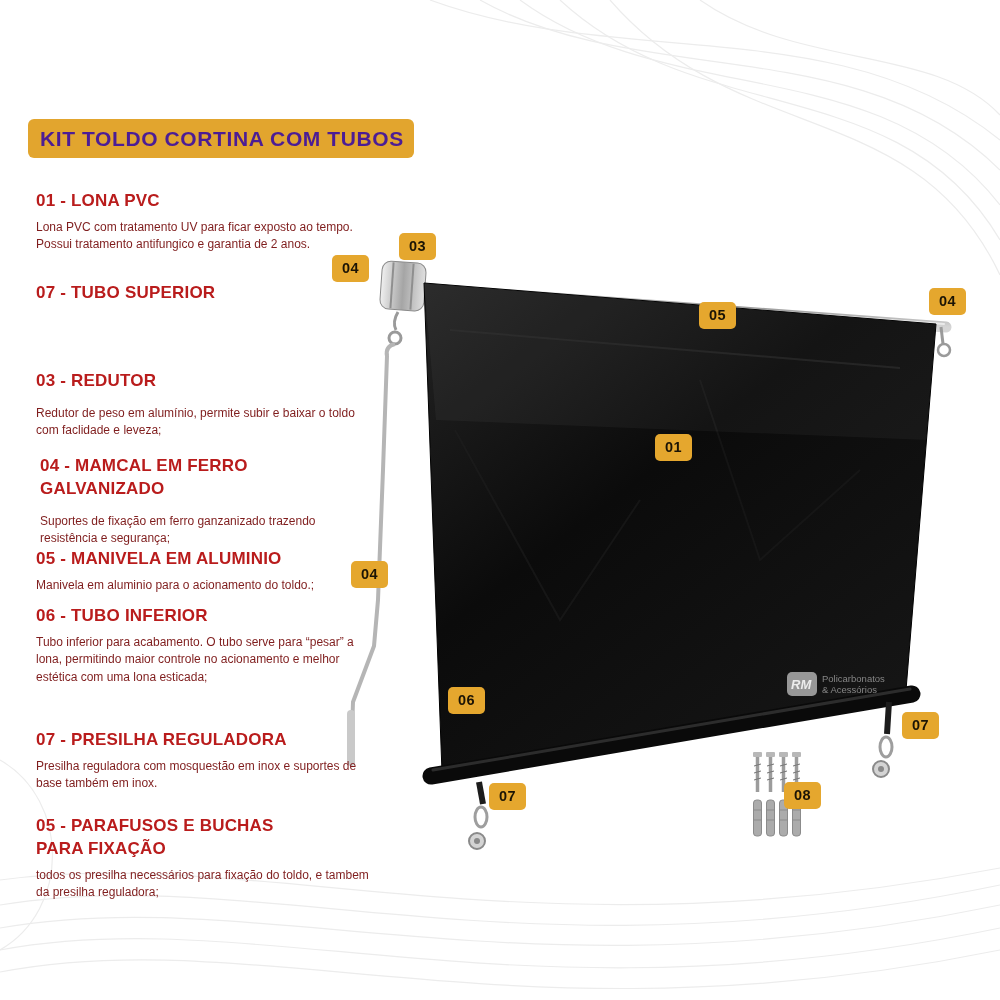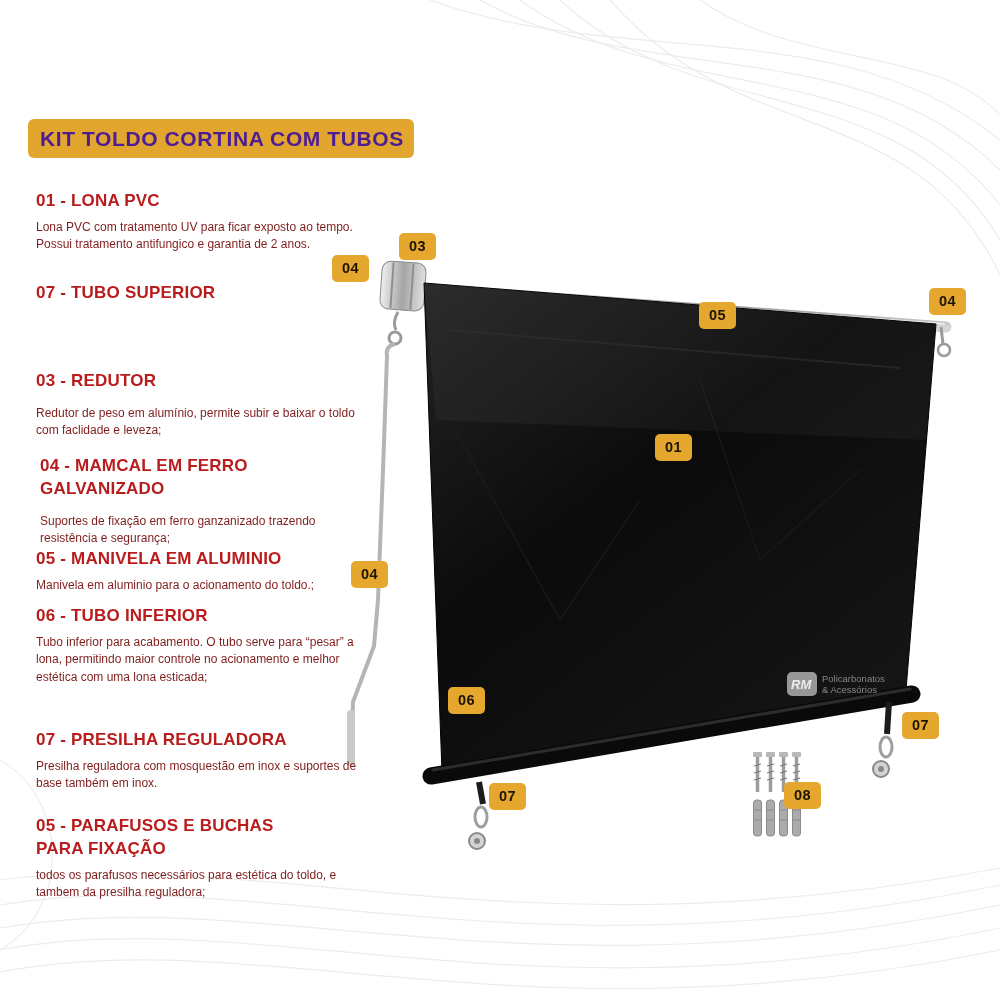--- a/index.html
+++ b/index.html
@@ -212,21 +212,21 @@
     <div class="section s6">
       <h3>06 - TUBO INFERIOR</h3>
       <p>Tubo inferior para acabamento. O tubo serve para “pesar” a lona, permitindo maior controle no acionamento e melhor estética com uma lona esticada;</p>
     </div>
     <div class="section s7">
       <h3>07 - PRESILHA REGULADORA</h3>
       <p>Presilha reguladora com mosquestão em inox e suportes de base também em inox.</p>
     </div>
     <div class="section s8">
       <h3>05 - PARAFUSOS E BUCHAS PARA FIXAÇÃO</h3>
-      <p>todos os parafusos necessários para estética do toldo, e tambem da presilha reguladora;</p>
+      <p>todos os presilha necessários para fixação do toldo, e tambem da presilha reguladora;</p>
     </div>
   </div>
 
   <div class="badge b0">03</div>
   <div class="badge b1">04</div>
   <div class="badge b2">05</div>
   <div class="badge b3">04</div>
   <div class="badge b4">01</div>
   <div class="badge b5">04</div>
   <div class="badge b6">06</div>

